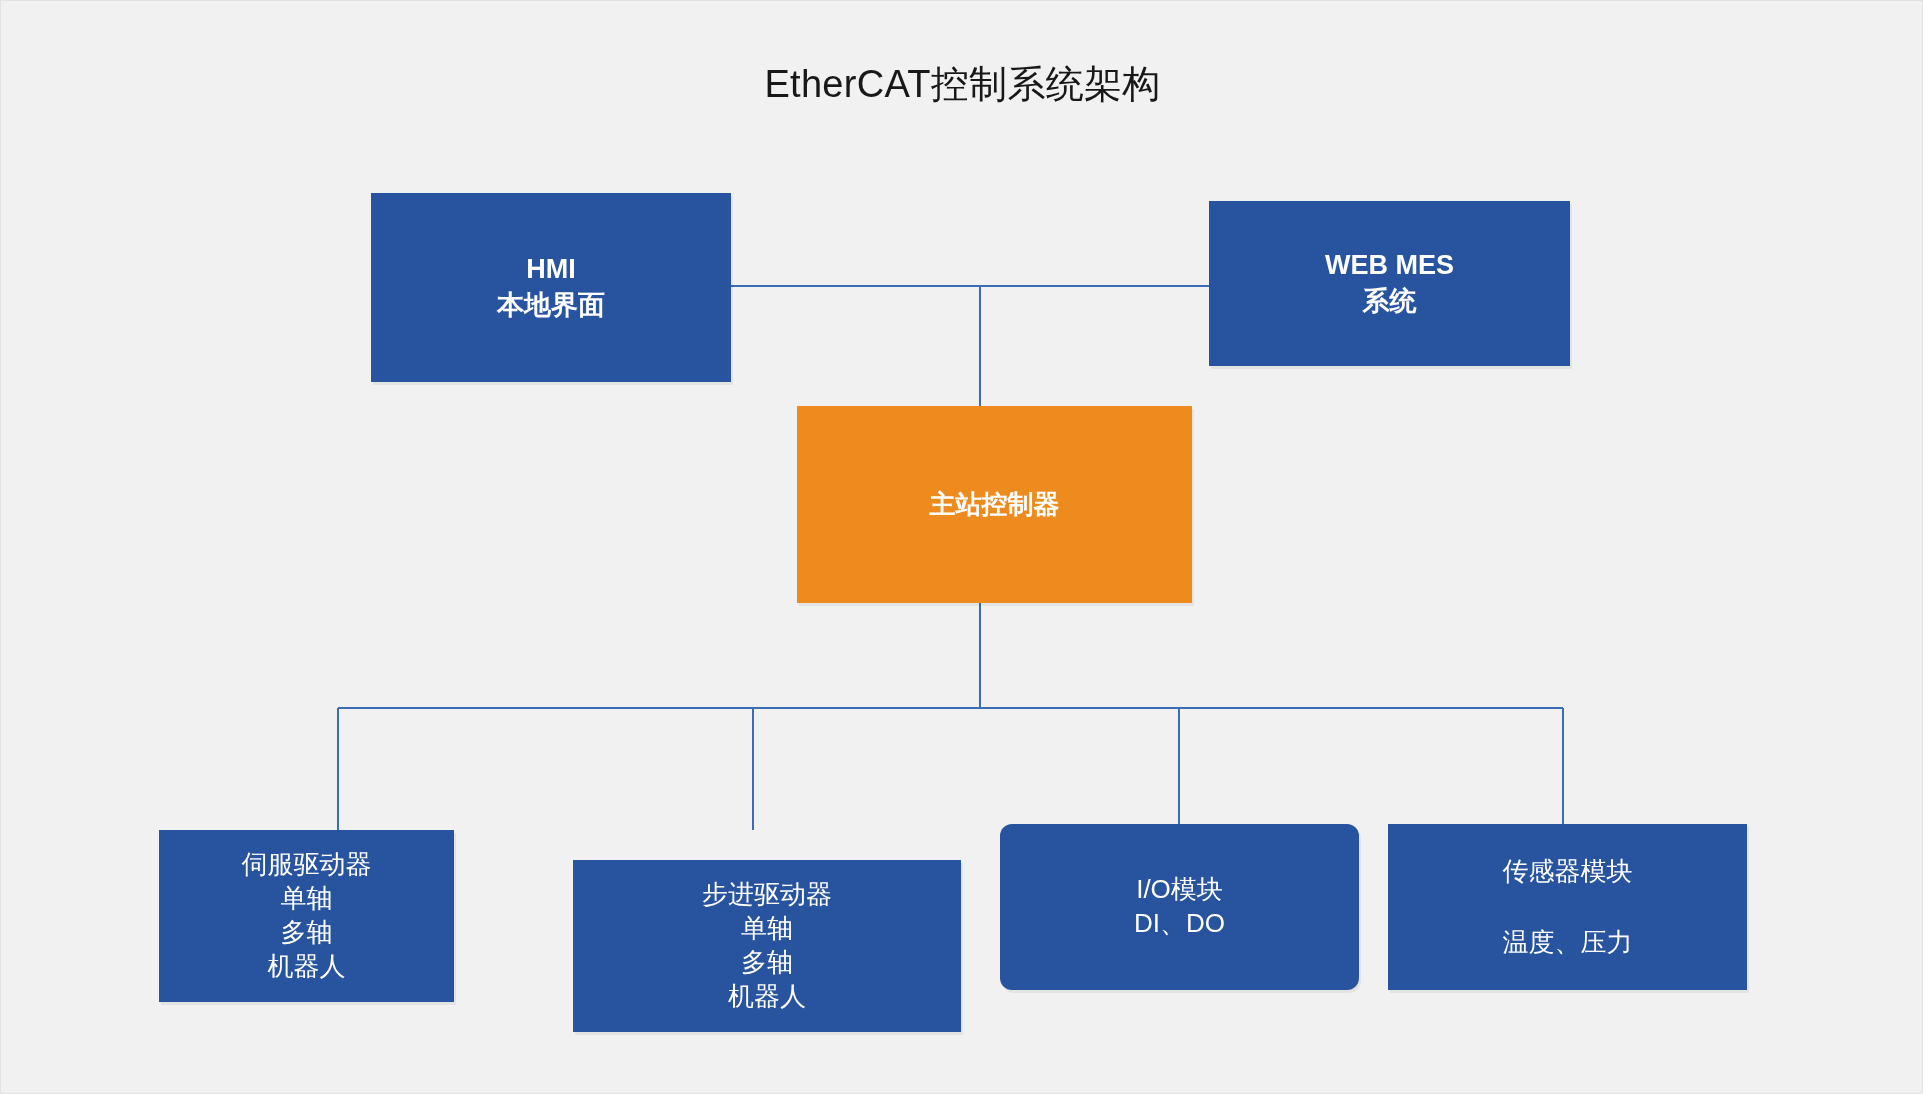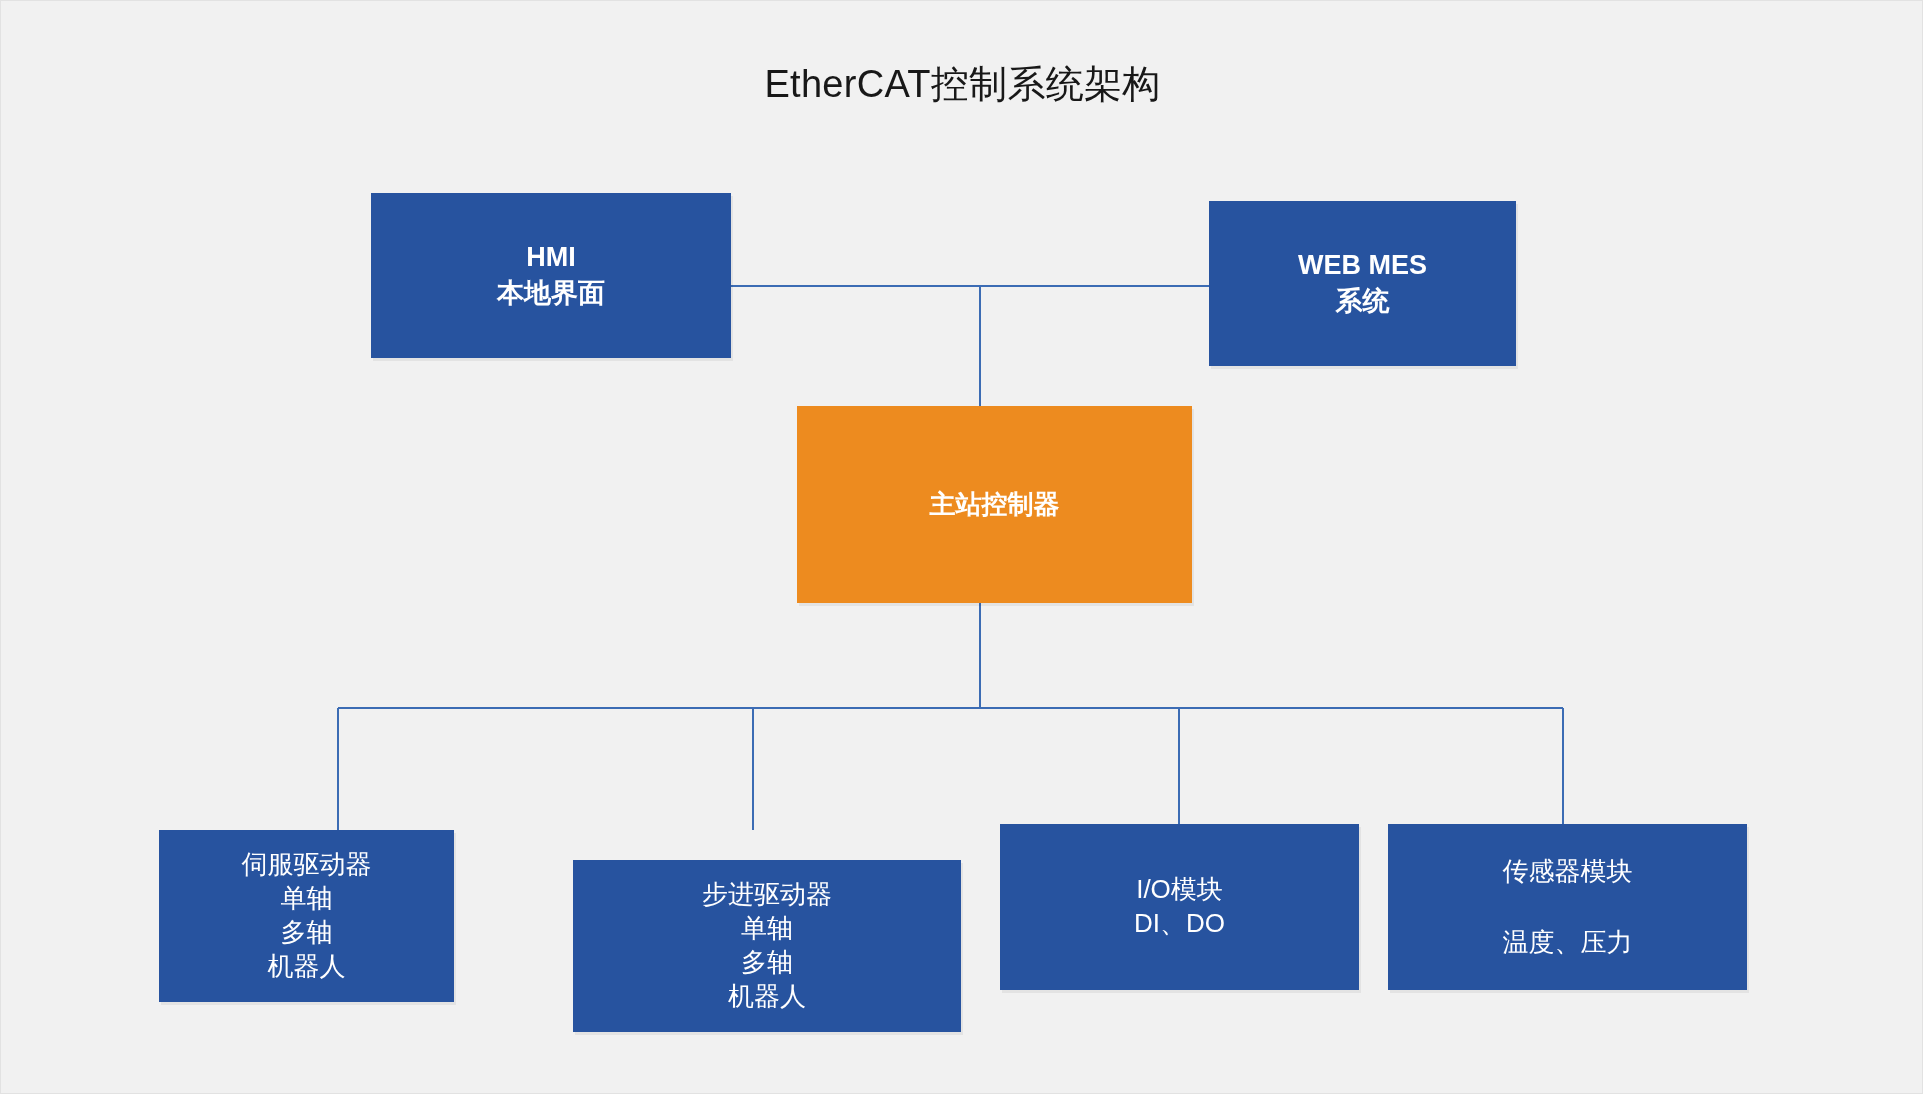--- a/index.html
+++ b/index.html
@@ -54,40 +54,40 @@
     box-shadow: 2px 3px 0 0 rgba(0, 0, 0, 0.055);
   }
   .node .line {
     display: block;
     line-height: 1.30;
     white-space: nowrap;
   }
   .node-blue   { background: #27539F; }
   .node-orange { background: #ED8B1F; }
 
-  .node-hmi    { left: 370px; top: 192px; width: 360px; height: 165px; }
-  .node-mes    { left: 1208px; top: 200px; width: 307px; height: 165px; }
+  .node-hmi    { left: 370px; top: 192px; width: 360px; height: 189px; }
+  .node-mes    { left: 1208px; top: 200px; width: 361px; height: 165px; }
   .node-master { left: 796px; top: 405px; width: 395px; height: 197px; }
 
   .node-hmi .line,
   .node-mes .line,
   .node-master .line {
     font-weight: bold;
     font-size: 27px;
   }
   .node-master .line { font-size: 26px; }
 
   .node-leaf { height: 172px; }
   .node-leaf .line {
     font-weight: 400;
     font-size: 26px;
   }
   .leaf-1 { left: 158px;  top: 829px; width: 295px; }
   .leaf-2 { left: 572px;  top: 859px; width: 388px; }
-  .leaf-3 { left: 999px;  top: 823px; width: 359px; height: 166px; }
+  .leaf-3 { left: 999px;  top: 823px; width: 359px; height: 166px; border-radius: 12px; }
   .leaf-4 { left: 1387px; top: 823px; width: 359px; height: 166px; gap: 37px; }
 </style>
 </head>
 <body>
 
 <div id="canvas">
 
   <div class="diagram-title">EtherCAT控制系统架构</div>
 
   <svg id="edges" viewBox="0 0 1923 1094" width="1923" height="1094" xmlns="http://www.w3.org/2000/svg">

